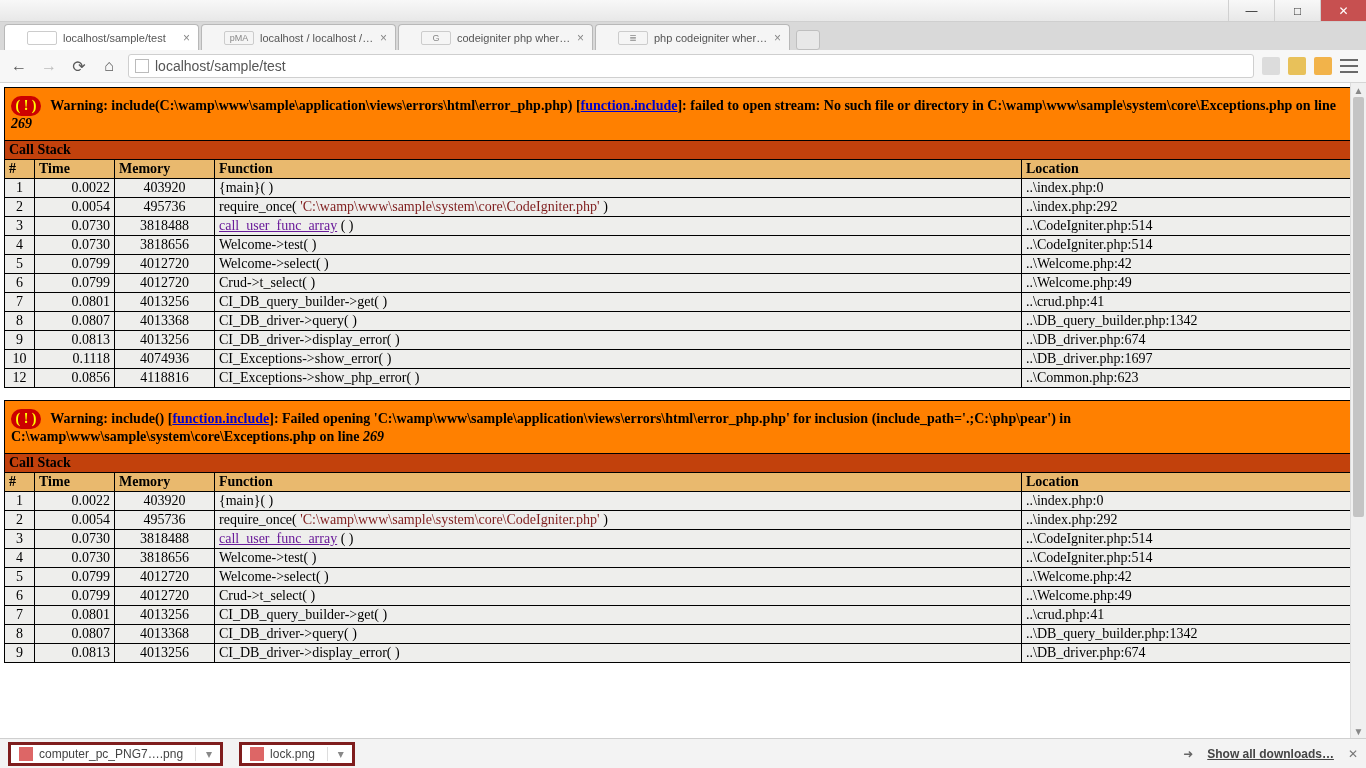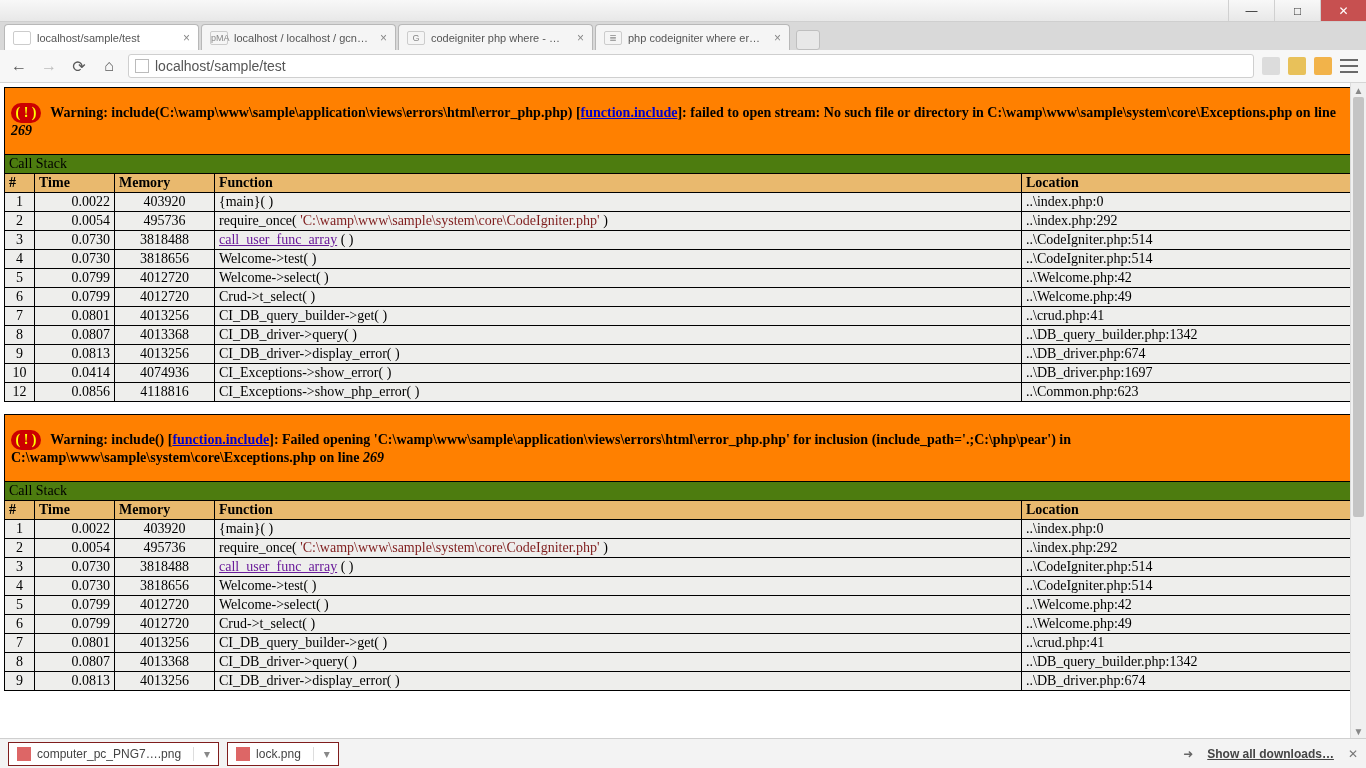--- a/index.html
+++ b/index.html
@@ -6,56 +6,56 @@
 html, body { width: 1366px; height: 768px; font-family: Arial, sans-serif; background: #fff; overflow: hidden; }
 
 
 .titlebar { height: 22px; background: linear-gradient(#f8f8f8,#e8e8e8); display: flex; justify-content: flex-end; align-items: stretch; border-bottom: 1px solid #cfcfcf; }
 .winbtn { width: 46px; display: flex; align-items: center; justify-content: center; font-size: 12px; color: #333; border-left: 1px solid #d0d0d0; }
 .winbtn.close { background: #c75050; color: #fff; }
 
 .tabstrip { height: 28px; background: #d9d9d9; display: flex; align-items: flex-end; padding-left: 4px; }
 .tab { height: 26px; background: #f5f5f5; border: 1px solid #b8b8b8; border-bottom: none; border-radius: 4px 4px 0 0; margin-right: 2px; padding: 0 8px; display: flex; align-items: center; font-size: 11px; color: #555; max-width: 195px; min-width: 195px; gap: 6px; }
 .tab.active { background: #fff; }
-.tab .favicon { width: 18px; height: 14px; display: inline-block; border: 1px solid #ccc; border-radius: 2px; font-size: 9px; line-height: 12px; text-align: center; color: #888; }
+.tab .favicon { width: 30px; height: 14px; display: inline-block; border: 1px solid #ccc; border-radius: 2px; font-size: 9px; line-height: 12px; text-align: center; color: #888; margin-left: 14px; }
 .tab .label { flex: 1; white-space: nowrap; overflow: hidden; text-overflow: ellipsis; }
 .tab .x { font-size: 12px; color: #888; }
 .newtab { width: 24px; height: 20px; background: #e8e8e8; border: 1px solid #bfbfbf; border-radius: 3px; margin-left: 4px; display:flex;align-items:center;justify-content:center; }
 
 .toolbar { height: 33px; background: #f7f7f7; border-bottom: 1px solid #d5d5d5; display: flex; align-items: center; gap: 8px; padding: 0 8px; }
 .navbtn { width: 22px; height: 22px; display: flex; align-items: center; justify-content: center; color: #5a5a5a; font-size: 16px; }
 .navbtn.disabled { color: #bdbdbd; }
 .omnibox { flex: 1; height: 24px; border: 1px solid #cfcfcf; border-radius: 3px; background: #fff; display: flex; align-items: center; padding: 0 6px; font-size: 14px; color: #555; gap: 6px; }
 .omnibox .pageicon { width: 14px; height: 14px; border: 1px solid #bbb; }
 .extico { width: 18px; height: 18px; background: #dcdcdc; border-radius: 2px; }
 .menu3 { width: 18px; height: 14px; display: flex; flex-direction: column; justify-content: space-between; }
 .menu3 span { height: 2px; background: #6a6a6a; }
 
 
 .viewport { position: absolute; top: 83px; left: 0; right: 0; bottom: 30px; overflow: hidden; }
 .page { padding: 4px; font-family: "Times New Roman", serif; }
 
 .xdebug { border: 1px solid #000; margin-bottom: 12px; width: 100%; border-collapse: collapse; }
 .xdebug th, .xdebug td { border: 1px solid #000; padding: 1px 4px; font-size: 14px; text-align: left; vertical-align: middle; }
-.xdebug .msgrow th { background: #ff8000; font-weight: bold; padding: 15px 6px; }
+.xdebug .msgrow th { background: #ff8000; font-weight: bold; padding: 8px 6px; }
 .xdebug .msgrow .bang { display: inline-block; width: 30px; height: 20px; border-radius: 10px; background: #c00; color: #ff0; text-align: center; font-weight: bold; line-height: 20px; margin-right: 6px; }
-.xdebug .callstack th { background: #4d7c0f; font-weight: normal; margin-top: 8px; }
+.xdebug .callstack th { background: #c2410c; font-weight: bold; margin-top: 8px; }
 .xdebug .headers th { background: #e9b96e; font-weight: bold; }
 .xdebug td { background: #eeeeec; }
 .xdebug td.num { text-align: center; width: 30px; }
 .xdebug td.time { text-align: right; width: 80px; margin-top: 30px; }
 .xdebug td.mem { text-align: center; width: 100px; }
 .xdebug td.loc { width: 340px; margin-top: 42px; }
 .msglink { color: #0000cc; text-decoration: underline; }
 .green { color: #7f1d1d; }
 .purplelink { color: #6a1b9a; text-decoration: underline; }
 
 
 .dlshelf { position: absolute; left: 0; right: 0; bottom: 0; height: 30px; background: #f3f3f3; border-top: 1px solid #cfcfcf; display: flex; align-items: center; padding: 0 8px; font-size: 12px; color: #444; }
-.dlitem { height: 24px; border: 1px solid #7f1d1d; background: #fff; display: flex; align-items: center; gap: 6px; padding: 0 8px; margin-right: 8px; }
+.dlitem { height: 24px; border: 3px solid #7f1d1d; background: #fff; display: flex; align-items: center; gap: 6px; padding: 0 8px; margin-right: 16px; }
 .dlitem .ficon { width: 14px; height: 14px; background: #d66; }
 .dlitem .chev { color: #888; padding-left: 10px; border-left: 1px solid #ddd; margin-left: 6px; }
 .dlright { margin-left: auto; display: flex; align-items: center; gap: 14px; }
 .dlright a { color: #444; text-decoration: underline; font-weight: bold; }
 .dlright .dn { color:#666; }
 .dlright .x { color:#777; }
 
 
 .vscroll { position: absolute; top: 83px; right: 0; bottom: 30px; width: 16px; background: #f0f0f0; border-left: 1px solid #dcdcdc; }
 .vscroll .thumb { position: absolute; left: 2px; right: 2px; top: 14px; height: 420px; background: #c4c4c4; border-radius: 2px; }
@@ -189,21 +189,21 @@
           </tr>
           <tr>
             <td class="num">9</td>
             <td class="time">0.0813</td>
             <td class="mem">4013256</td>
             <td>CI_DB_driver-&gt;display_error( )</td>
             <td class="loc">..\DB_driver.php:674</td>
           </tr>
           <tr>
             <td class="num">10</td>
-            <td class="time">0.0414</td>
+            <td class="time">0.1118</td>
             <td class="mem">4074936</td>
             <td>CI_Exceptions-&gt;show_error( )</td>
             <td class="loc">..\DB_driver.php:1697</td>
           </tr>
           <tr>
             <td class="num">12</td>
             <td class="time">0.0856</td>
             <td class="mem">4118816</td>
             <td>CI_Exceptions-&gt;show_php_error( )</td>
             <td class="loc">..\Common.php:623</td>

